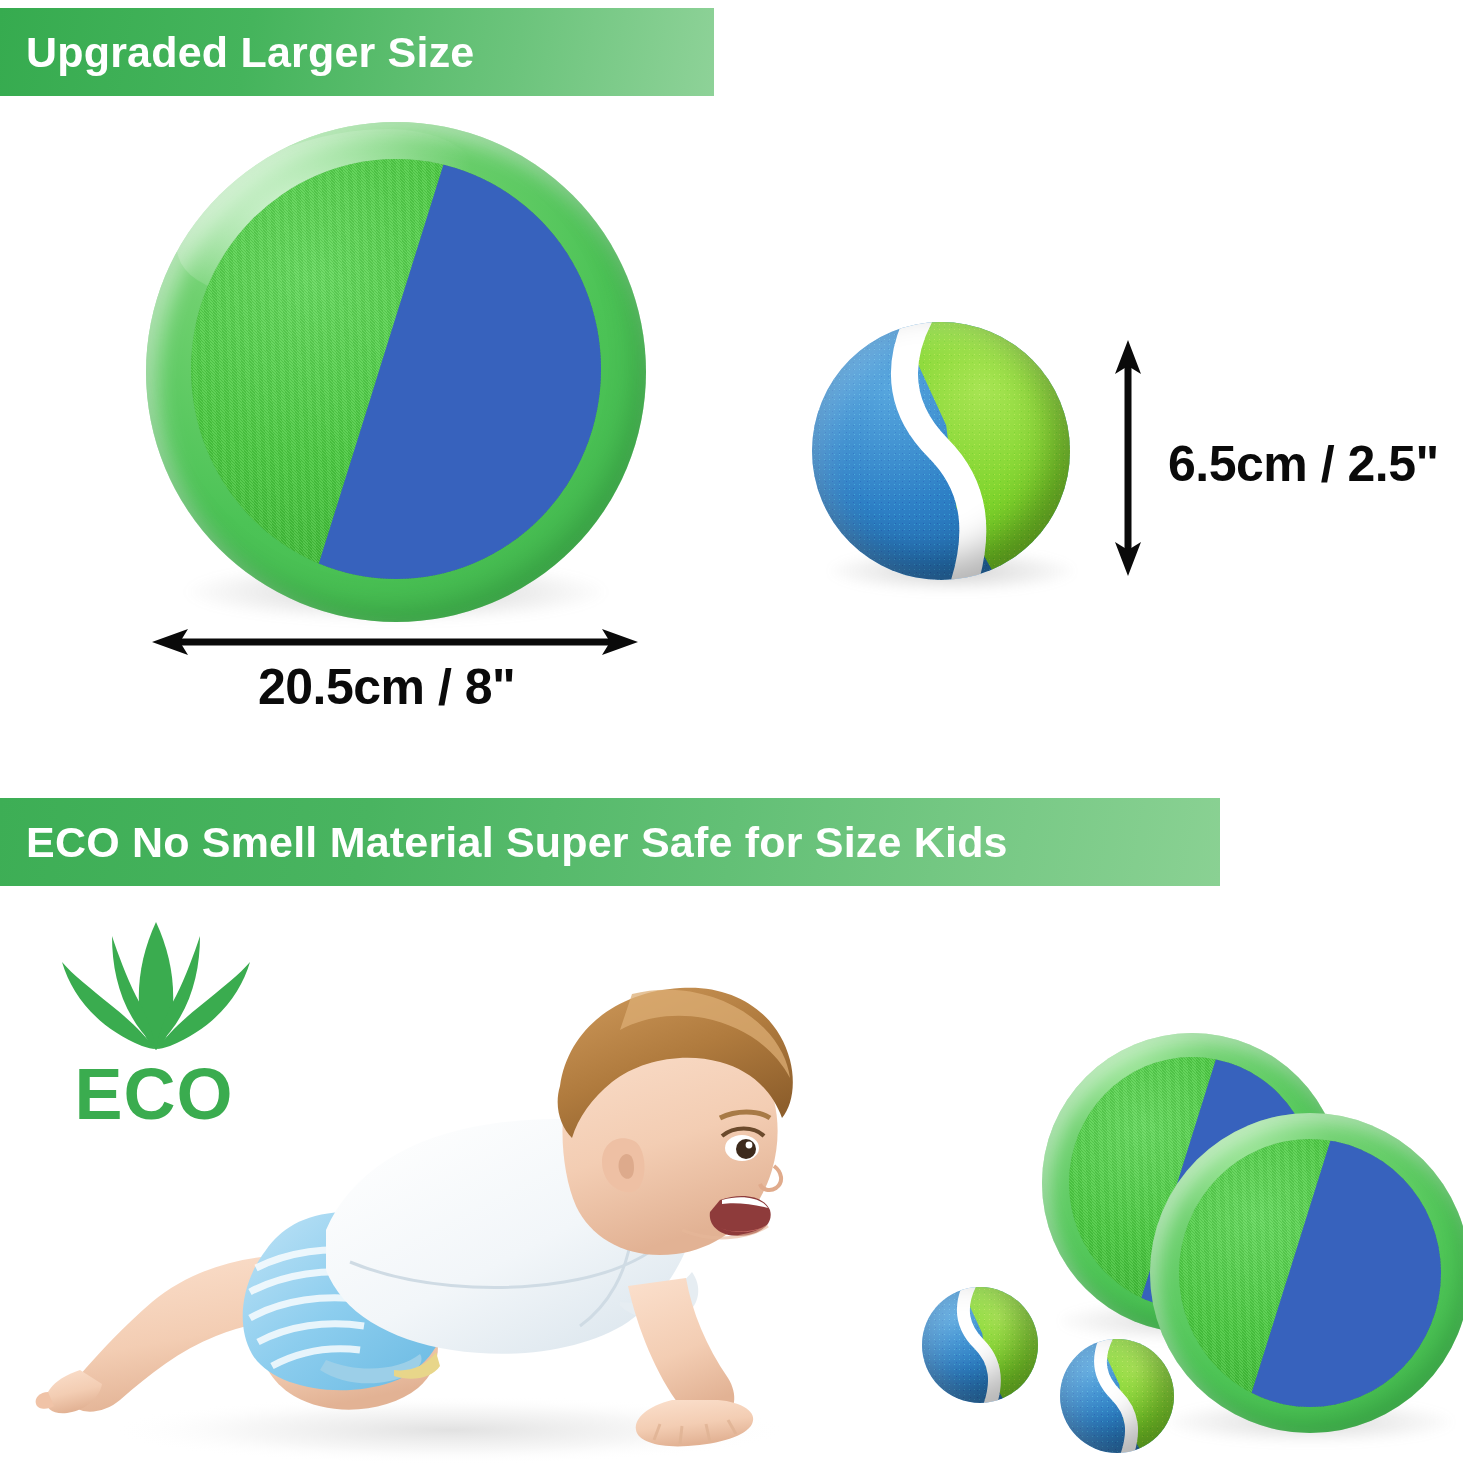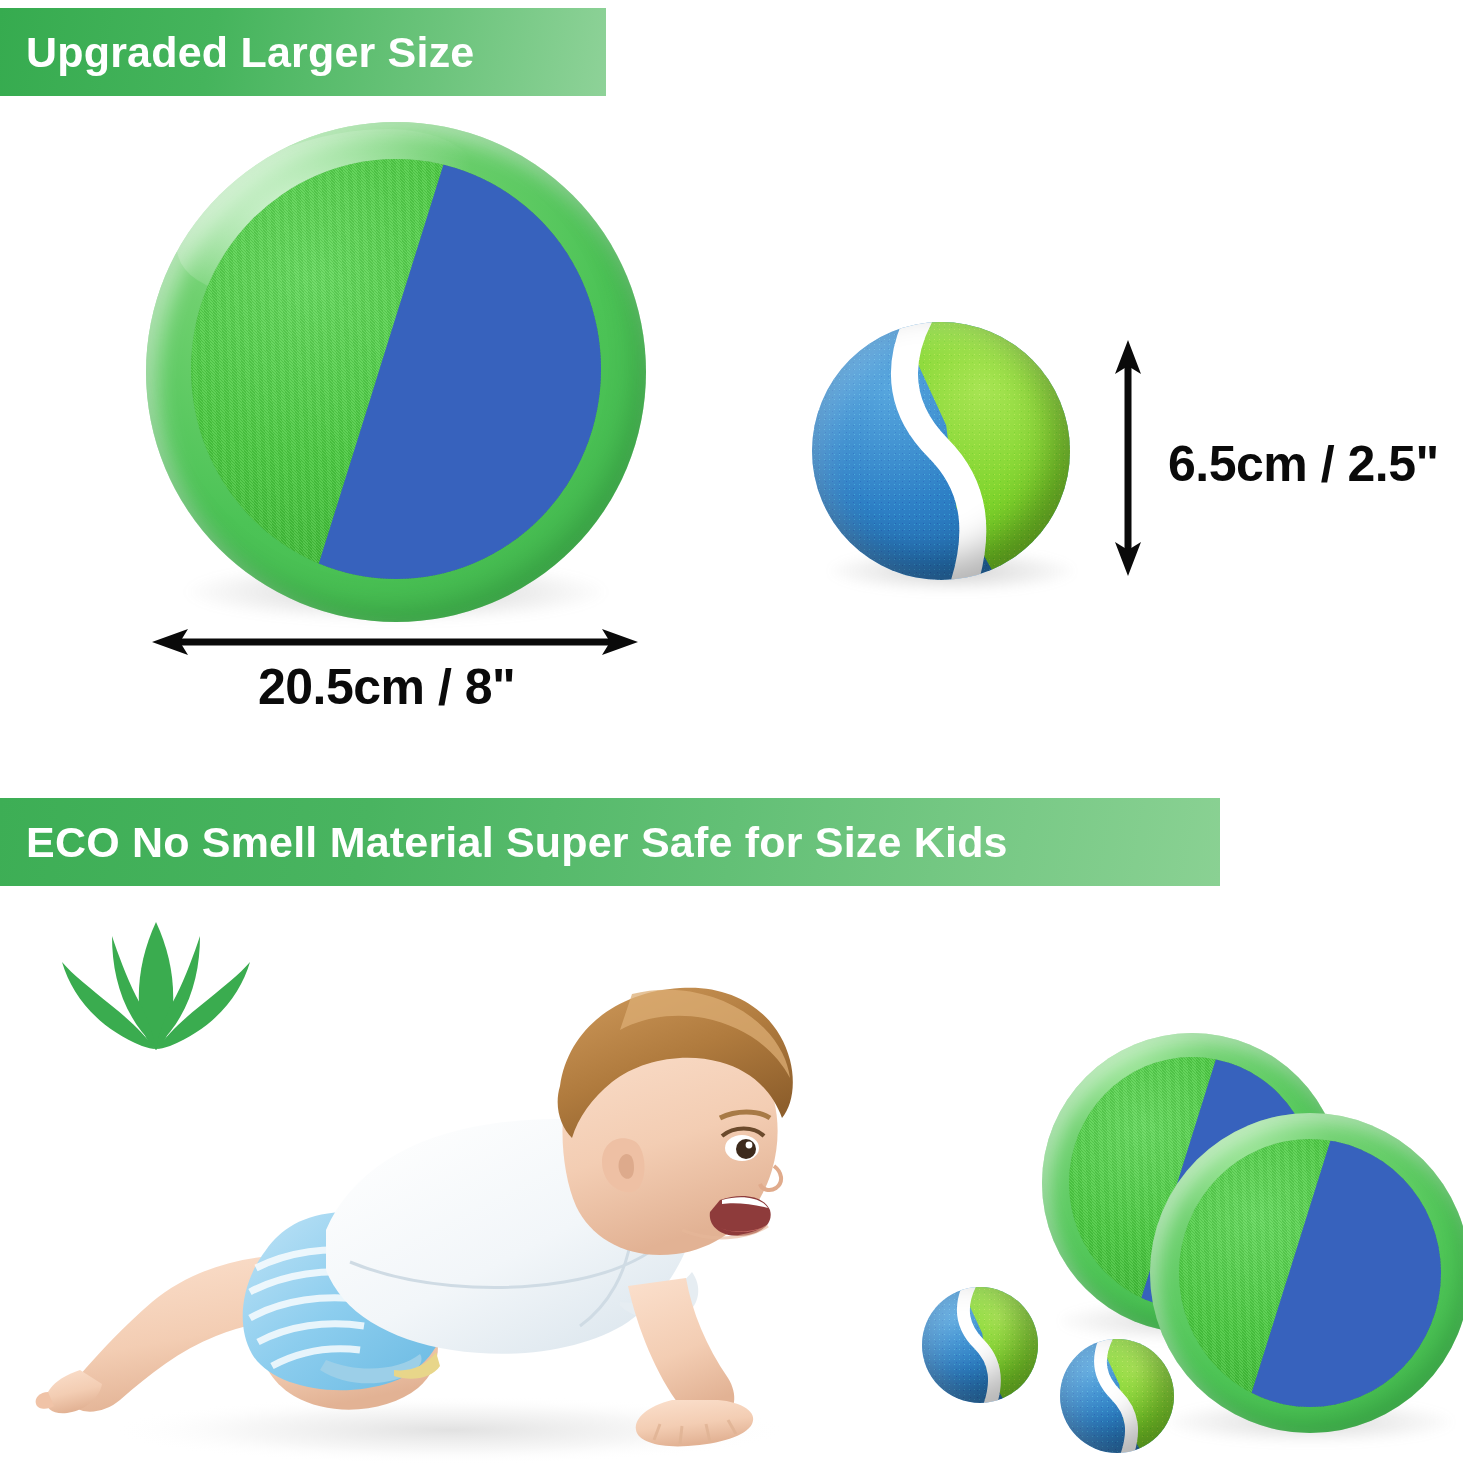--- a/index.html
+++ b/index.html
@@ -9,21 +9,21 @@
     -webkit-font-smoothing:antialiased;
   }
 
   
   .banner{
     position:absolute;display:flex;align-items:center;
     color:#fff;font-weight:700;letter-spacing:.2px;
     white-space:nowrap;
   }
   #banner-upgraded{
-    left:0;top:8px;width:606px;height:88px;
+    left:0;top:8px;width:714px;height:88px;
     background:linear-gradient(100deg,#36ab4f 0%,#45b45c 35%,#6cc47c 72%,#8ed298 100%);
     font-size:43px;padding-left:26px;box-sizing:border-box;
   }
   #banner-eco{
     left:0;top:798px;width:1220px;height:88px;
     background:linear-gradient(100deg,#3dae55 0%,#49b460 30%,#63c076 60%,#8ad193 100%);
     font-size:43px;padding-left:26px;box-sizing:border-box;
   }
 
   
@@ -191,20 +191,21 @@
 
       <path d="M56,18 C 56,52 64,86 86,114 C 92,121 96,124 99,126 C 96,112 90,96 80,78 C 70,58 62,36 56,18 Z"></path>
 
       <path d="M144,18 C 144,52 136,86 114,114 C 108,121 104,124 101,126 C 104,112 110,96 120,78 C 130,58 138,36 144,18 Z"></path>
 
       <path d="M6,44 C 16,78 42,110 86,128 C 92,130 96,131 99,131 C 90,118 76,104 56,88 C 34,70 16,56 6,44 Z"></path>
 
       <path d="M194,44 C 184,78 158,110 114,128 C 108,130 104,131 101,131 C 110,118 124,104 144,88 C 166,70 184,56 194,44 Z"></path>
     </g>
   </svg>
+  <div class="eco-word">ECO</div>
 </div>
 
 <svg id="baby-photo" viewBox="0 0 900 540">
   <defs>
     <linearGradient id="hairG" x1="0" y1="0" x2="0.6" y2="1">
       <stop offset="0%" stop-color="#cf9a5c"></stop>
         <stop offset="55%" stop-color="#b07b3e"></stop>
       <stop offset="100%" stop-color="#8e5f2c"></stop>
     </linearGradient>
     <linearGradient id="skinG" x1="0" y1="0" x2="0.3" y2="1">

